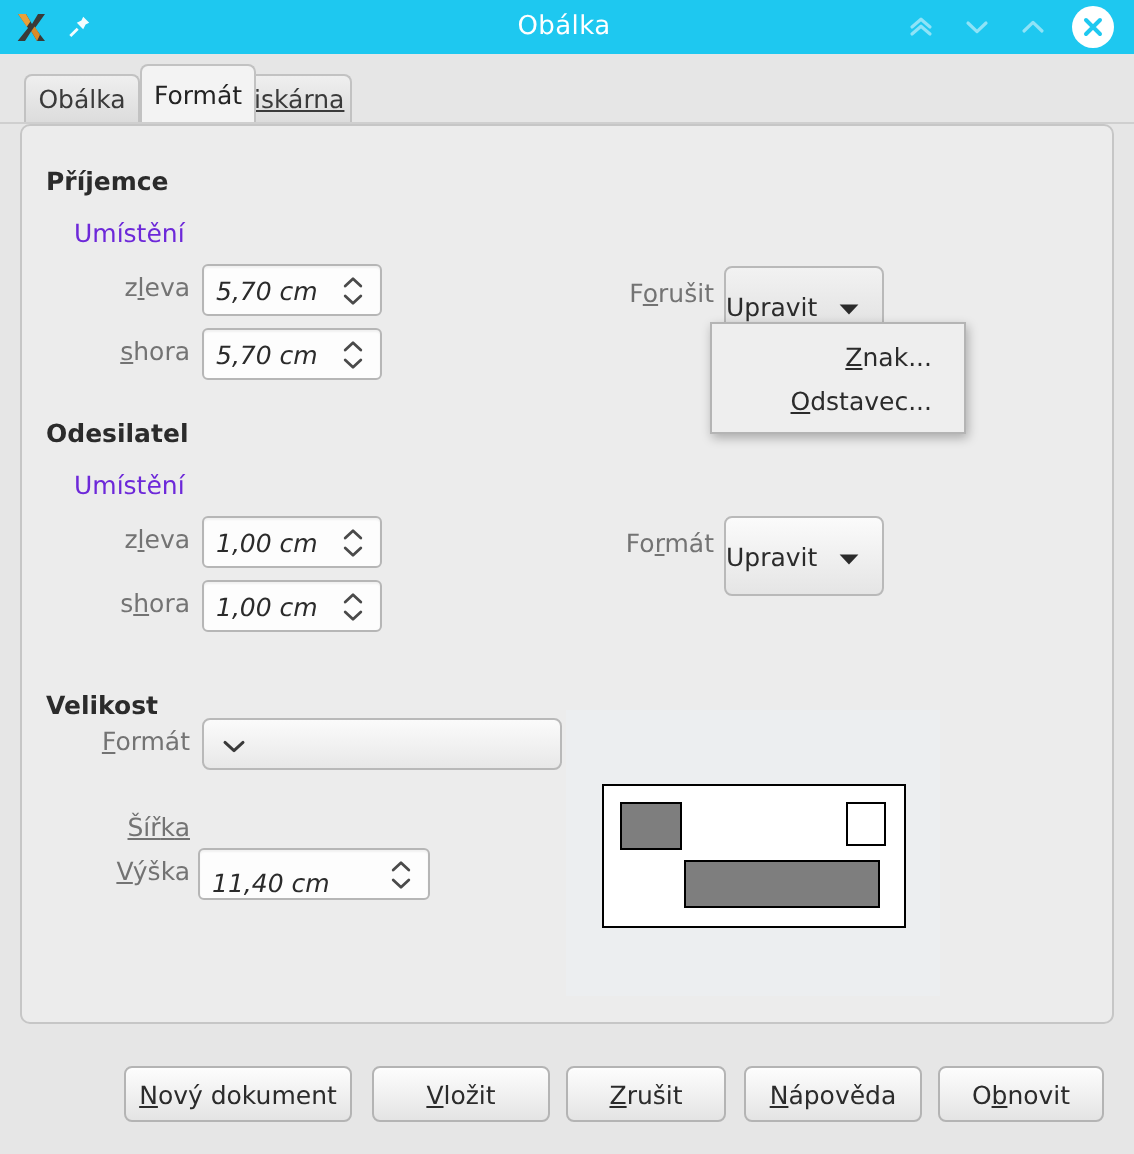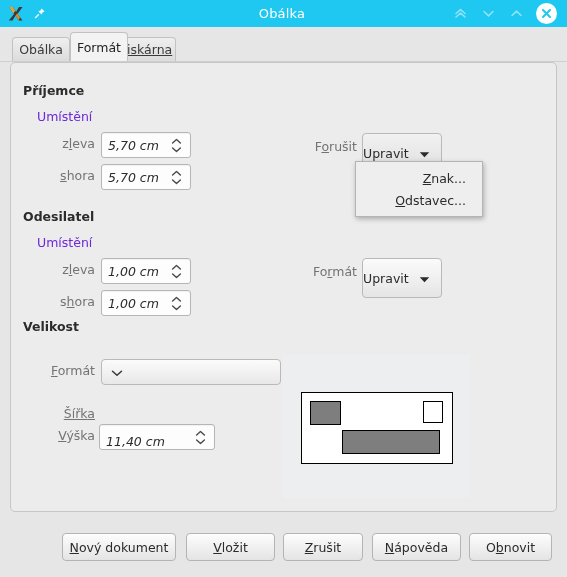--- a/index.html
+++ b/index.html
@@ -449,21 +449,21 @@
     </div>
     <div class="dropbtn" style="left:351px; top:195px; width:80px;">
       <span>Upravit</span>
       <span class="caret">
         <svg width="11" height="7" viewBox="0 0 11 7">
             <path d="M0.8 1.2 L10.2 1.2 L5.5 6.2 Z" fill="#2b2b2b"></path>
           </svg>
       </span>
     </div>
 
-    <div class="grp-title" style="left:12px; top:256px;">Velikost</div>
+    <div class="grp-title" style="left:12px; top:282px;">Velikost</div>
 
     <div class="field-label" style="left:16px; top:300px; width:68px;">
       <span></span><span class="u">F</span><span>ormát</span>
     </div>
     <div class="combo" style="left:90px; top:296px; width:180px;">
       <span>
         <svg width="12" height="8" viewBox="0 0 12 8">
             <path d="M1.5 2.2 L6 6.3 L10.5 2.2" fill="none" stroke="#3a3a3a" stroke-width="1.5" stroke-linecap="round" stroke-linejoin="round"></path>
           </svg>
       </span>

